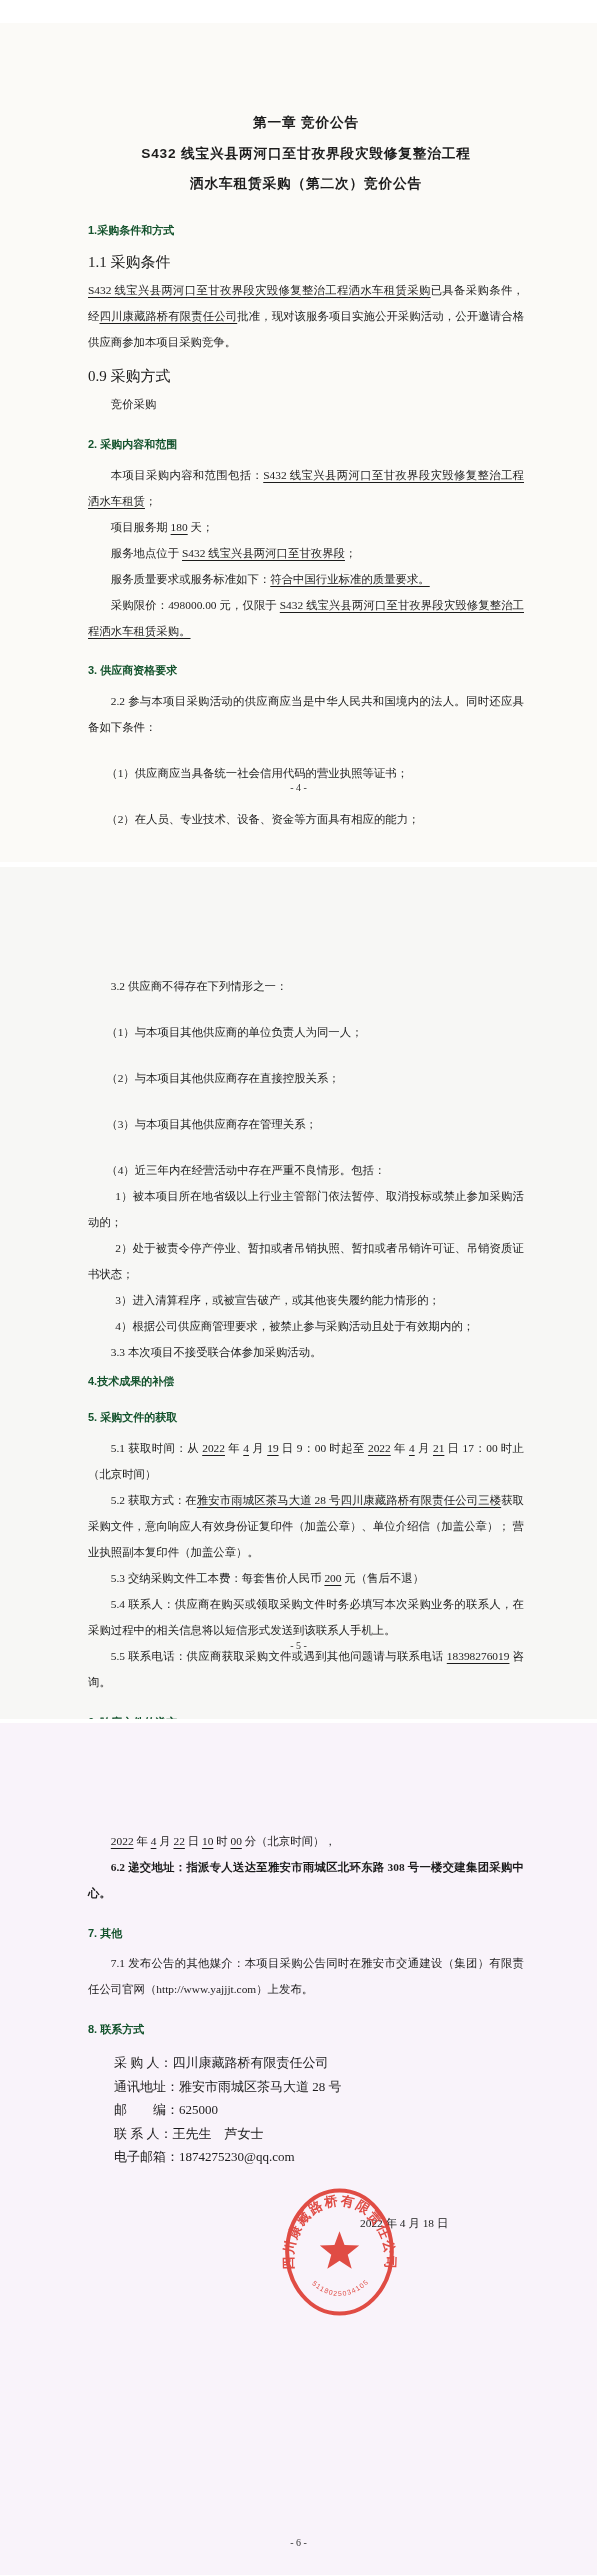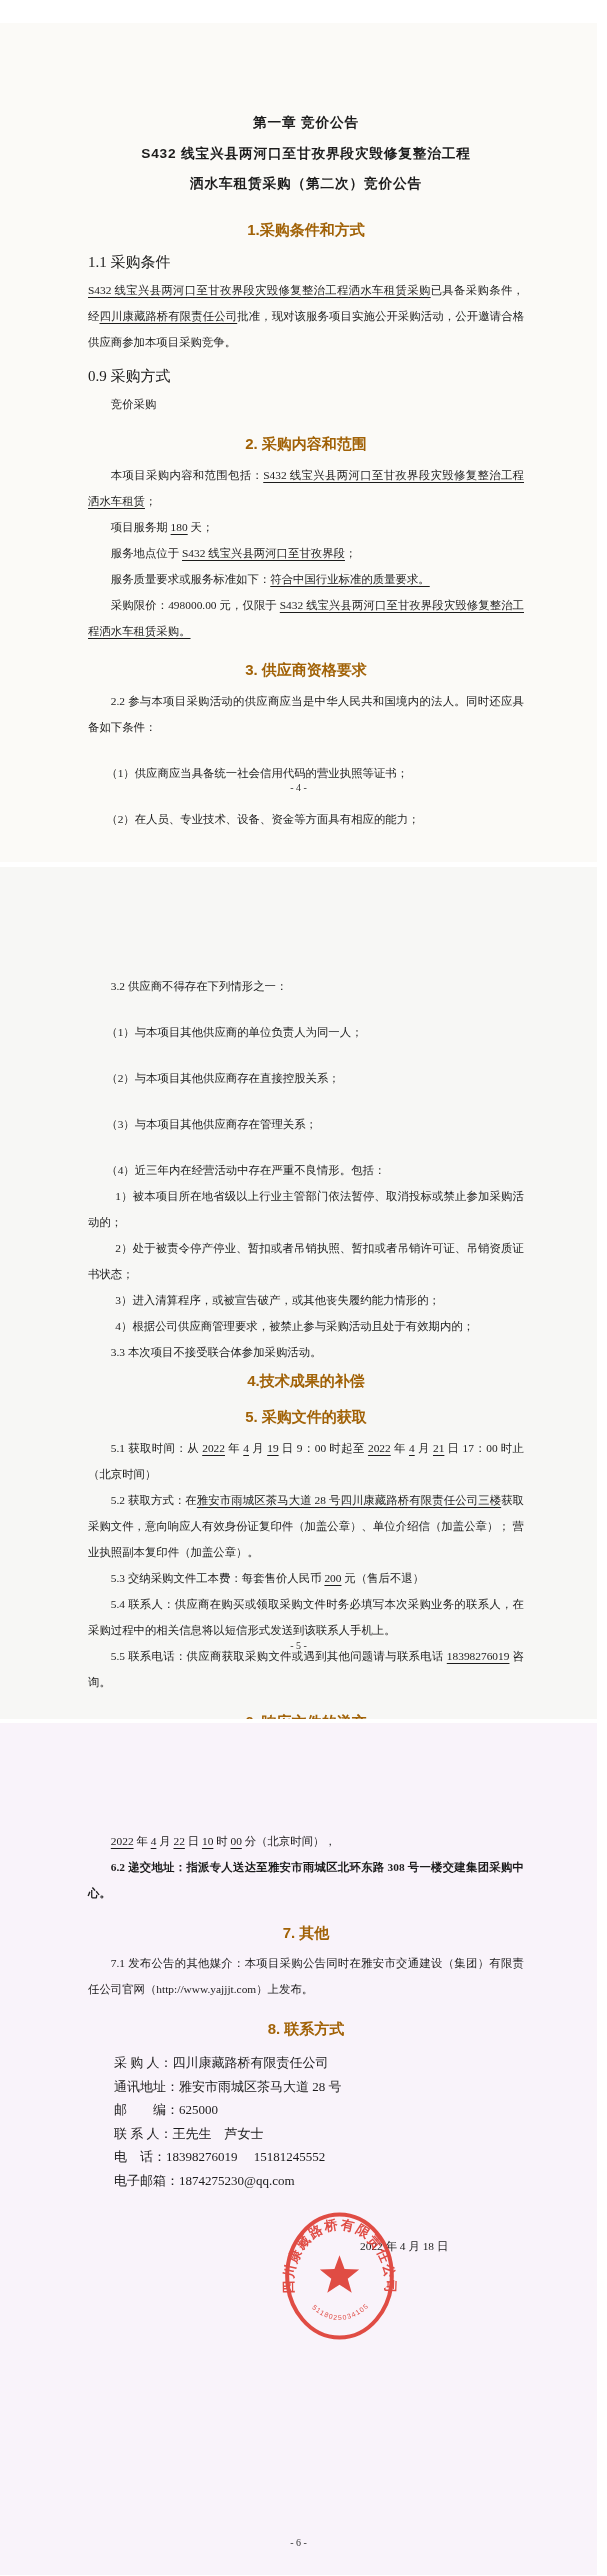--- a/index.html
+++ b/index.html
@@ -30,22 +30,22 @@
     letter-spacing:0.8px;
   }
   .doc-title {
     text-align:center;
     font-family:"Liberation Sans", sans-serif;
     font-weight:700; font-size:13.7px; line-height:20px;
     margin-top:10.6px; letter-spacing:0.8px;
   }
   .h-sec {
     font-family:"Liberation Sans", sans-serif;
-    font-weight:700; font-size:15px; line-height:20px;
-    margin:16.7px 0 7.6px 0; color:#a16207;text-align:center;
+    font-weight:700; font-size:11px; line-height:20px;
+    margin:16.7px 0 7.6px 0; color:#14532d;
   }
   .h-sub {
     font-size:15px; line-height:23px; margin:10.6px 0 3px 0; font-weight:400;
   }
   .p {
     font-size:11.4px; line-height:26px; margin:0; text-align:justify;
   }
   .p.space-after { margin-bottom:6px; }
   .indent  { text-indent:2em; }
   .indent1 { text-indent:1.6em;margin-top:20px; }
@@ -148,21 +148,20 @@
     <div class="h-sec">7.  其他</div>
     <p class="p indent">7.1 发布公告的其他媒介：本项目采购公告同时在雅安市交通建设（集团）有限责任公司官网（http://www.yajjjt.com）上发布。</p>
 
     <div class="h-sec">8.  联系方式</div>
 
     <div class="contact-block">
       <p class="contact-line">采 购 人：四川康藏路桥有限责任公司</p>
       <p class="contact-line">通讯地址：雅安市雨城区茶马大道 28 号</p>
       <p class="contact-line">邮　　编：625000</p>
       <p class="contact-line">联 系 人：王先生　芦女士</p>
-      <p class="contact-line">电　话：18398276019　 15181245552</p>
       <p class="contact-line">电子邮箱：1874275230@qq.com</p>
     </div>
 
     <div class="sign-area">
       <div class="sign-date">2022 年 4 月 18 日</div>
       <svg class="seal" viewBox="0 0 200 230" xmlns="http://www.w3.org/2000/svg">
         <defs>
           <path id="sealTopArc" d="M 21 152 A 81 97 0 1 1 179 152" fill="none"></path>
           <path id="sealBottomArc" d="M 48 168 Q 100 215 152 168" fill="none"></path>
         </defs>

